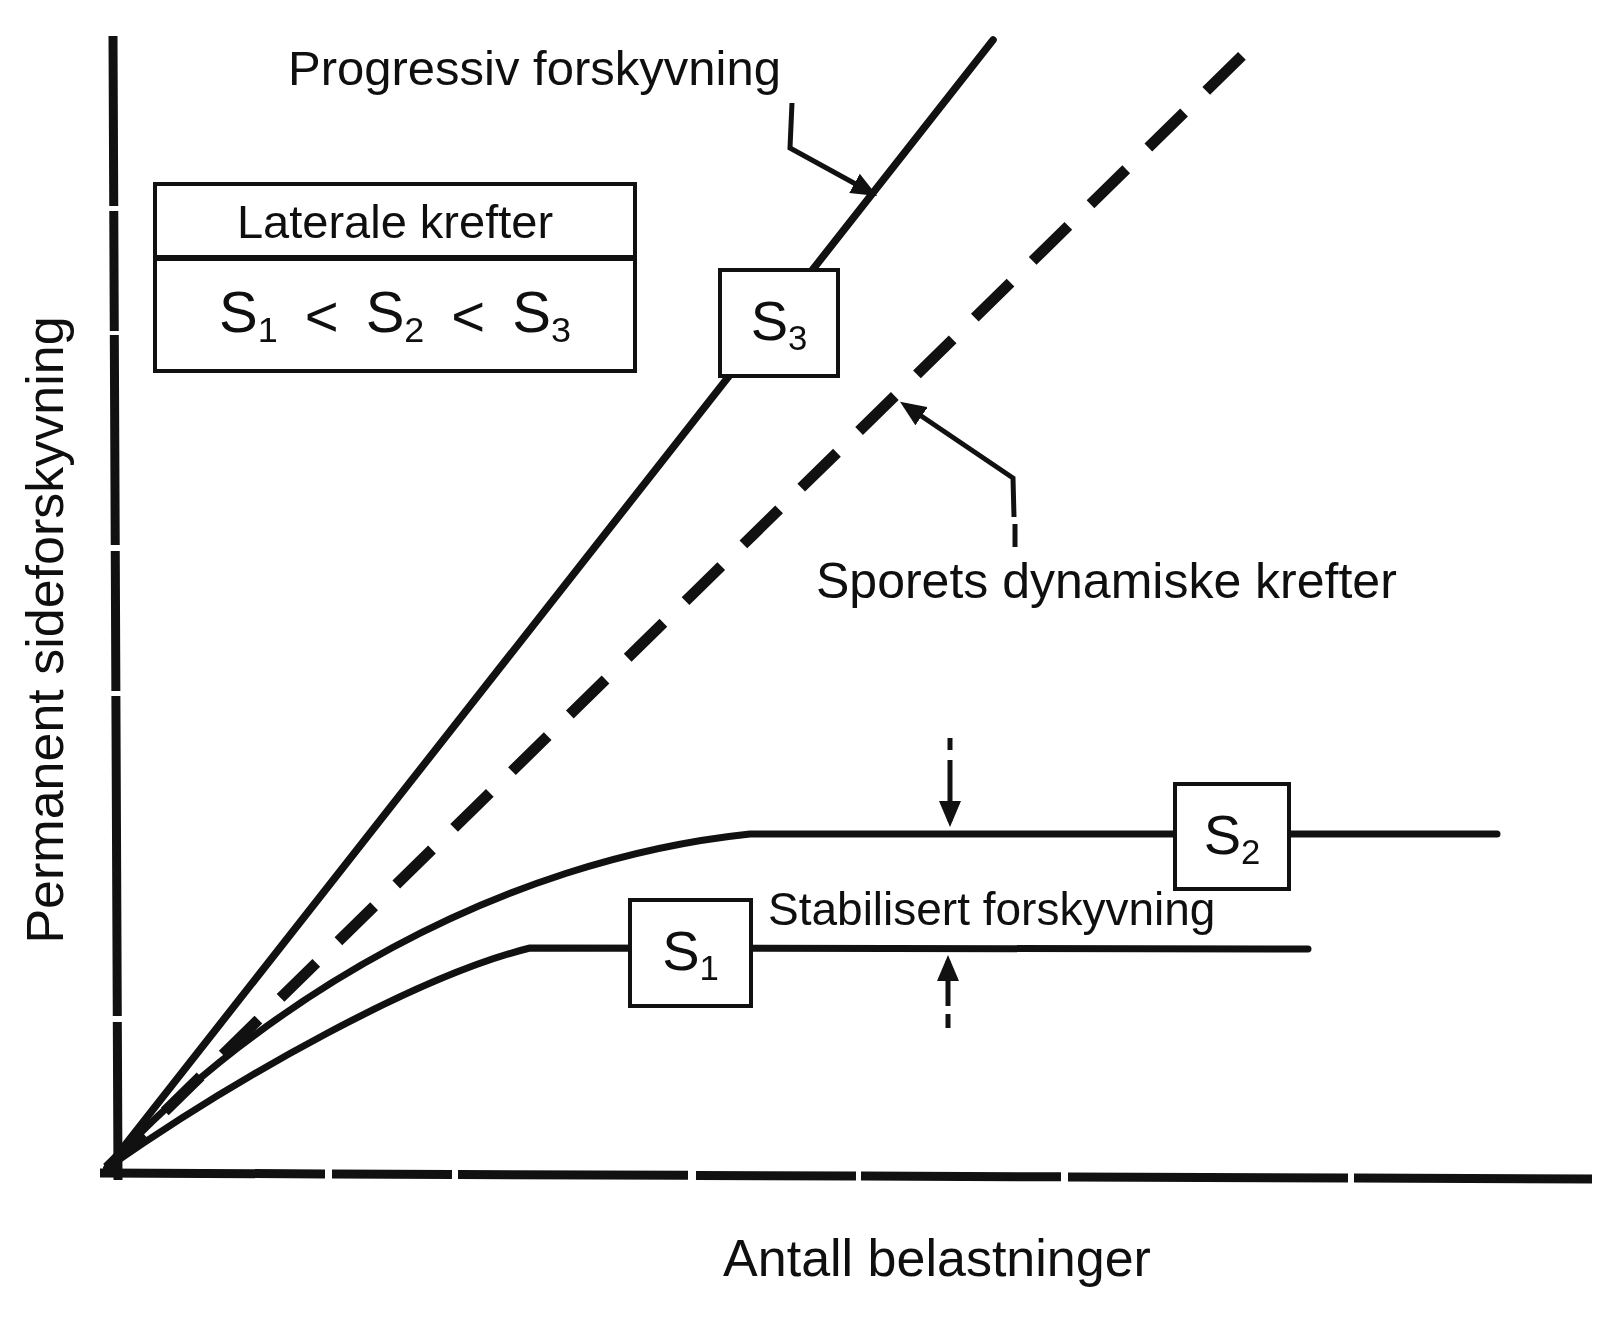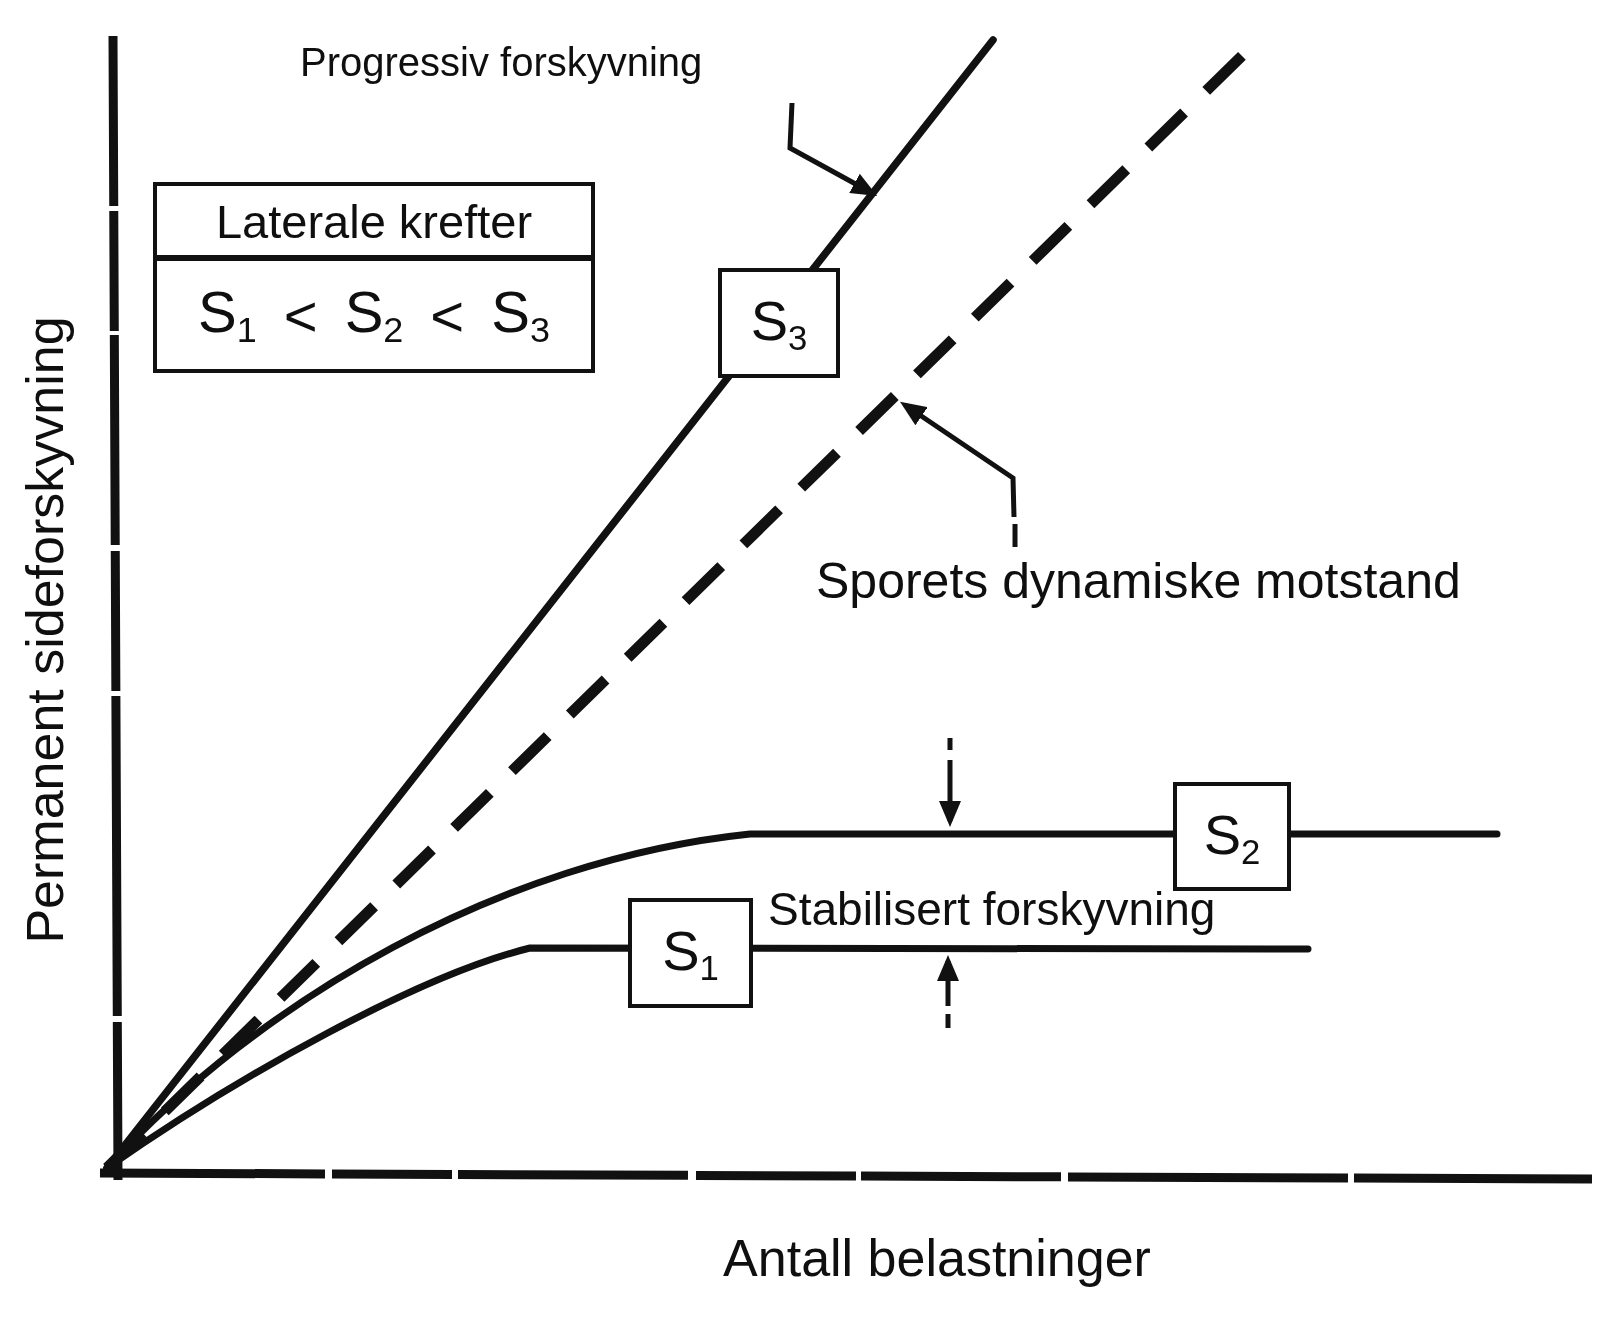--- a/index.html
+++ b/index.html
@@ -2,35 +2,35 @@
 <html><head>
 <meta charset="utf-8">
 <style>
   html,body{margin:0;padding:0;background:#ffffff;}
   #fig{
     position:relative;width:1600px;height:1330px;background:#ffffff;overflow:hidden;
     font-family:"Liberation Sans","DejaVu Sans",sans-serif;color:#0f0f0f;
   }
   #plot-svg{position:absolute;left:0;top:0;}
   .lbl{position:absolute;white-space:nowrap;color:#0f0f0f;}
-  .lbl-progressiv{left:300px;top:40px;font-size:40px;}
+  .lbl-progressiv{left:288px;top:40px;font-size:49px;}
   .lbl-ylabel{left:-306px;top:601px;width:700px;height:58px;transform:rotate(-90deg);
               text-align:center;font-size:52px;white-space:nowrap;}
   .lbl-xlabel{left:637px;top:1228px;width:600px;text-align:center;font-size:52px;}
   .lbl-sporets{left:816px;top:552px;font-size:50px;}
   .lbl-stabilisert{left:758px;top:882px;font-size:46px;margin-left:10px;}
   .sub{font-size:0.62em;vertical-align:-0.28em;letter-spacing:0;}
   
   .tagbox{position:absolute;background:#ffffff;border:4px solid #111111;
           display:flex;align-items:center;justify-content:center;font-size:56px;color:#0f0f0f;}
   .tag-s3{left:718px;top:268px;width:114px;height:102px;}
   .tag-s2{left:1173px;top:782px;width:110px;height:101px;}
   .tag-s1{left:628px;top:898px;width:117px;height:102px;}
   
-  .legend{position:absolute;left:153px;top:182px;width:442px;height:191px;
+  .legend{position:absolute;left:153px;top:182px;width:484px;height:191px;
           border:4px solid #111111;background:#ffffff;box-sizing:border-box;}
   .legend-title{position:absolute;left:0;top:0;width:100%;height:71px;display:flex;
                 align-items:center;justify-content:center;font-size:47px;}
   .legend-divider{position:absolute;left:-4px;top:69px;width:calc(100% + 8px);height:6px;background:#111111;}
   .legend-row{position:absolute;left:0;top:75px;width:100%;height:108px;display:flex;
               align-items:center;justify-content:center;gap:27px;font-size:58px;}
 </style>
 </head>
 <body>
 
@@ -78,18 +78,18 @@
     <span><span>S</span><span class="sub">3</span></span>
   </div>
   <div class="tagbox tag-s2">
     <span><span>S</span><span class="sub">2</span></span>
   </div>
   <div class="tagbox tag-s1">
     <span><span>S</span><span class="sub">1</span></span>
   </div>
 
   <div class="lbl lbl-progressiv">Progressiv forskyvning</div>
-  <div class="lbl lbl-sporets">Sporets dynamiske motstand</div>
+  <div class="lbl lbl-sporets">Sporets dynamiske krefter</div>
   <div class="lbl lbl-stabilisert">Stabilisert forskyvning</div>
 
   <div class="lbl lbl-ylabel">Permanent sideforskyvning</div>
   <div class="lbl lbl-xlabel">Antall belastninger</div>
 </div>
 
 </body></html>

